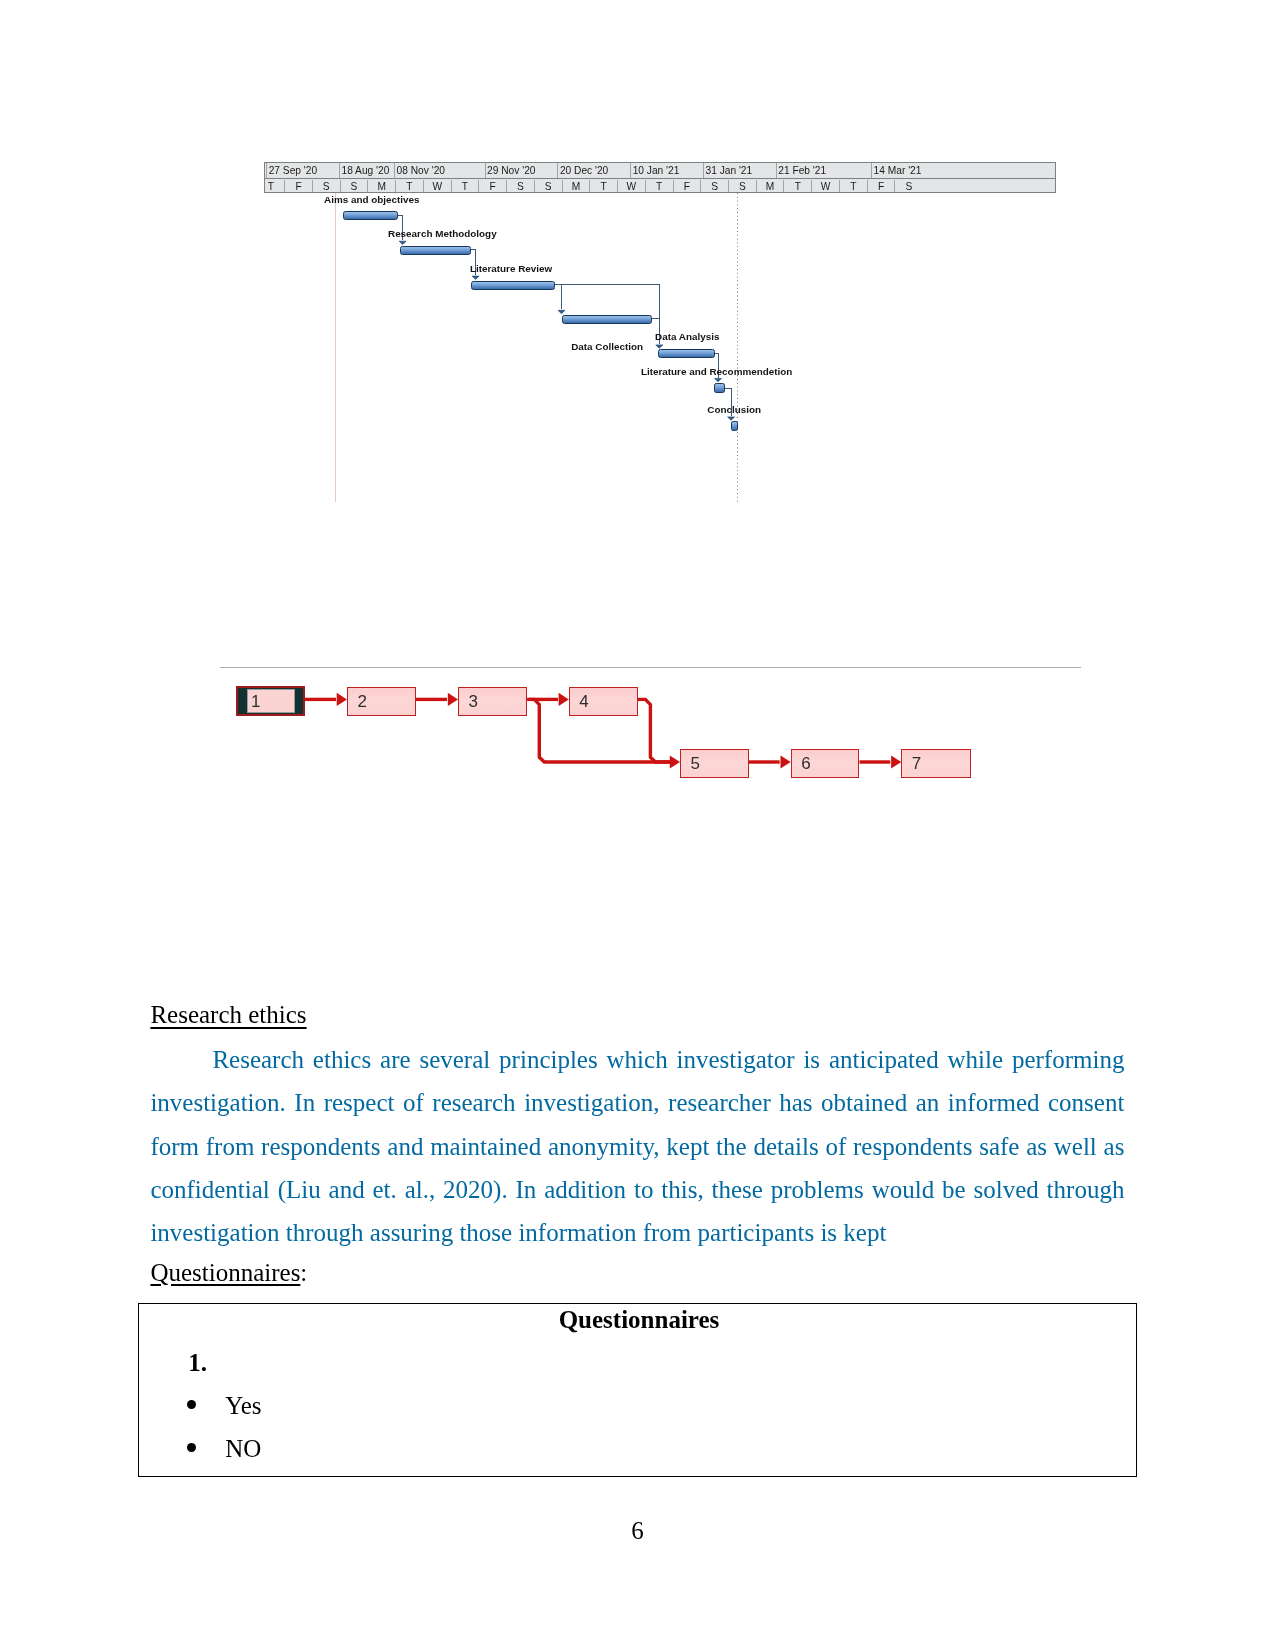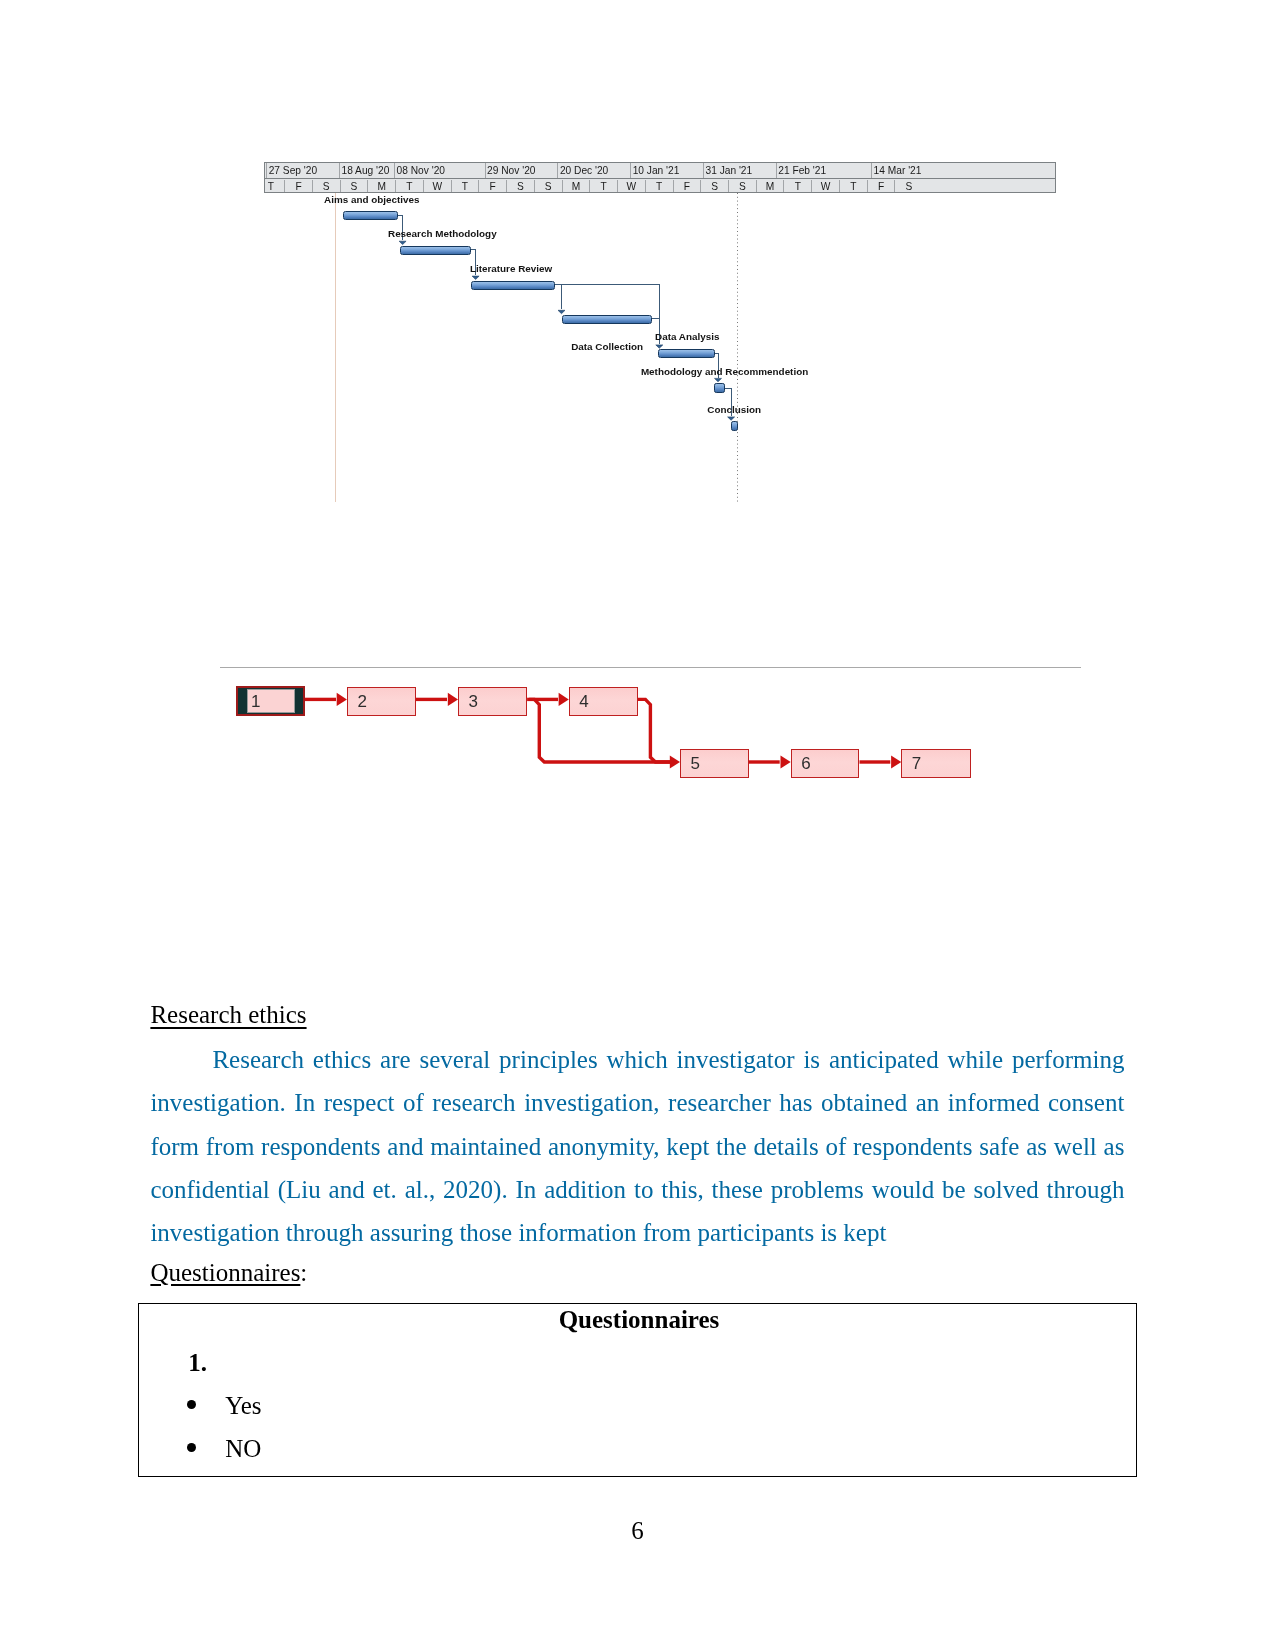--- a/index.html
+++ b/index.html
@@ -121,21 +121,21 @@
           <div class="tasklabel" style="left: 60px; top: 1.2px;">Aims and objectives</div>
           <div class="bar" style="left: 79.3px; top: 18.1px; width: 54.9px; height: 9.2px;"></div>
           <div class="tasklabel" style="left: 124px; top: 35.1px;">Research Methodology</div>
           <div class="bar" style="left: 135.9px; top: 52.6px; width: 71px; height: 9.3px;"></div>
           <div class="tasklabel" style="left: 205.9px; top: 69.5px;">Literature Review</div>
           <div class="bar" style="left: 206.9px; top: 87.5px; width: 84.5px; height: 9px;"></div>
           <div class="tasklabel" style="left: 307.2px; top: 103.7px; margin-top: 44px;">Data Collection</div>
           <div class="bar" style="left: 297.8px; top: 121.7px; width: 90.1px; height: 9px;"></div>
           <div class="tasklabel" style="left: 391.1px; top: 137.9px;">Data Analysis</div>
           <div class="bar" style="left: 394.2px; top: 156.3px; width: 56.4px; height: 8.7px;"></div>
-          <div class="tasklabel" style="left: 376.9px; top: 173.1px;">Methodology and Recommendetion</div>
+          <div class="tasklabel" style="left: 376.9px; top: 173.1px;">Literature and Recommendetion</div>
           <div class="ms" style="left: 450.1px; top: 189.6px; width: 10.5px; height: 10.1px;"></div>
           <div class="tasklabel" style="left: 443.3px; top: 210.8px;">Conclusion</div>
           <div class="ms" style="left: 466.9px; top: 227.8px; width: 6.8px; height: 10.2px;"></div>
         </div>
     </div>
   </div>
 
   <div id="net">
     <div class="rule"></div>
     <svg id="netsvg" width="865" height="125" style="position:absolute;left:0;top:0;">

